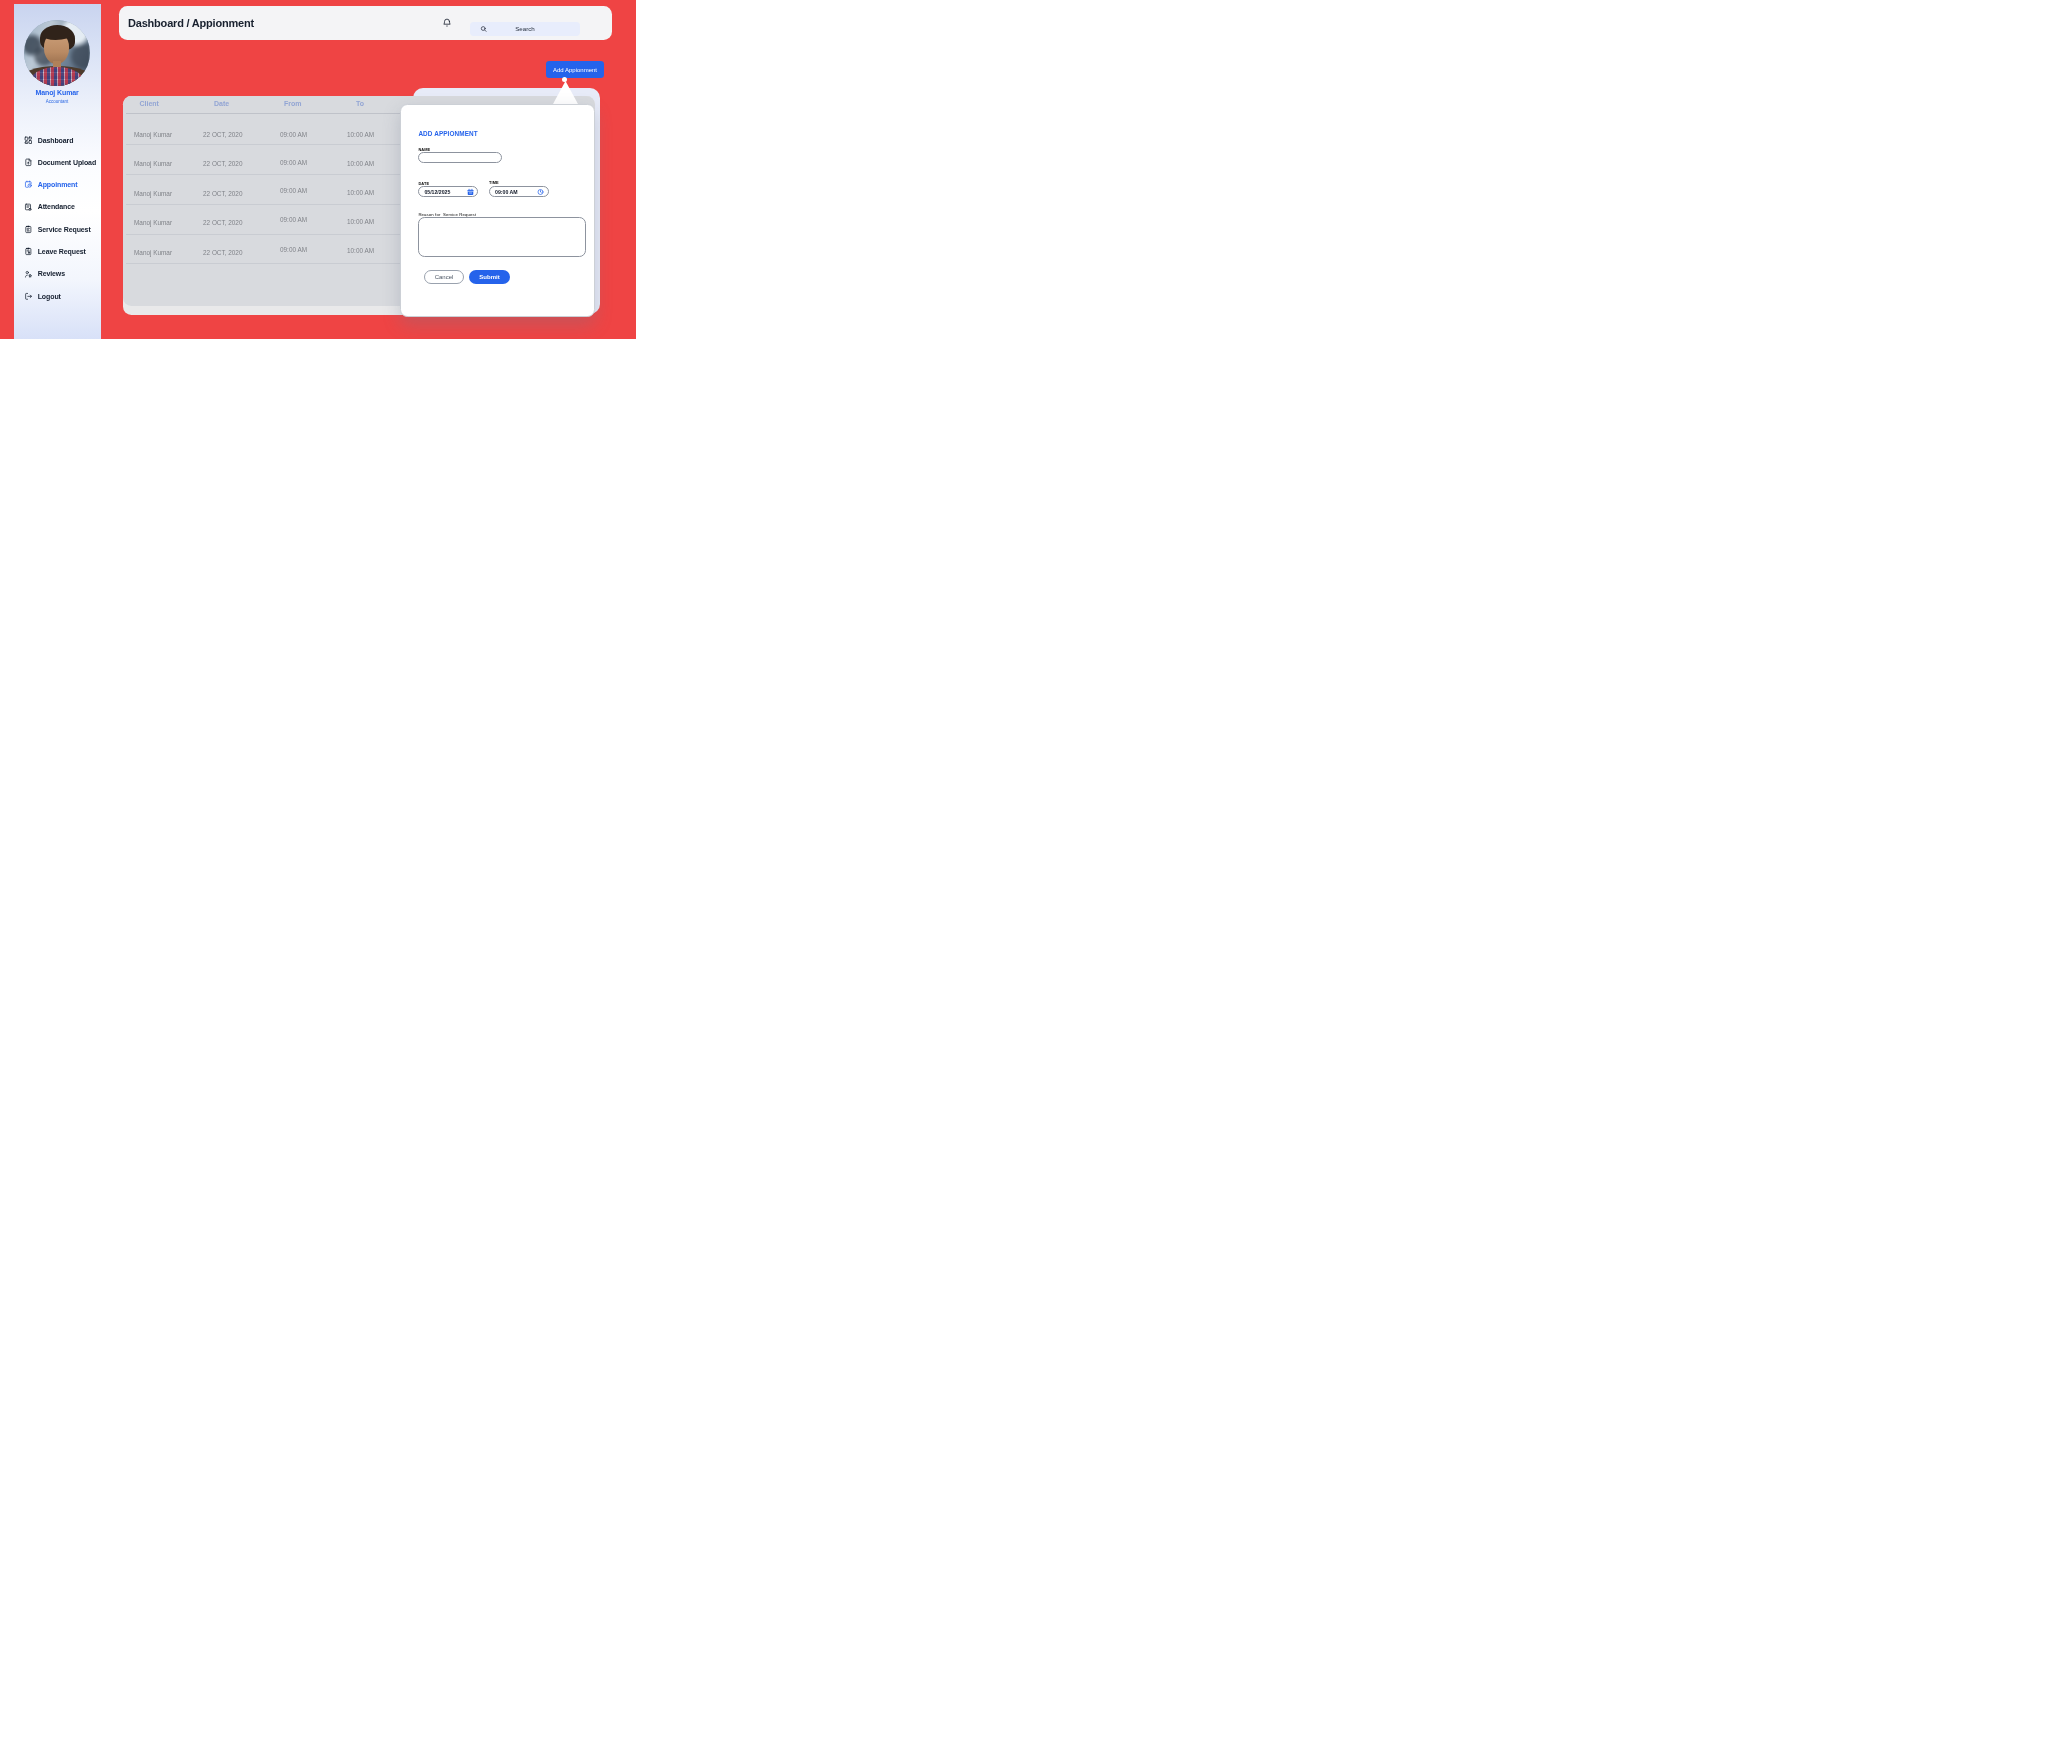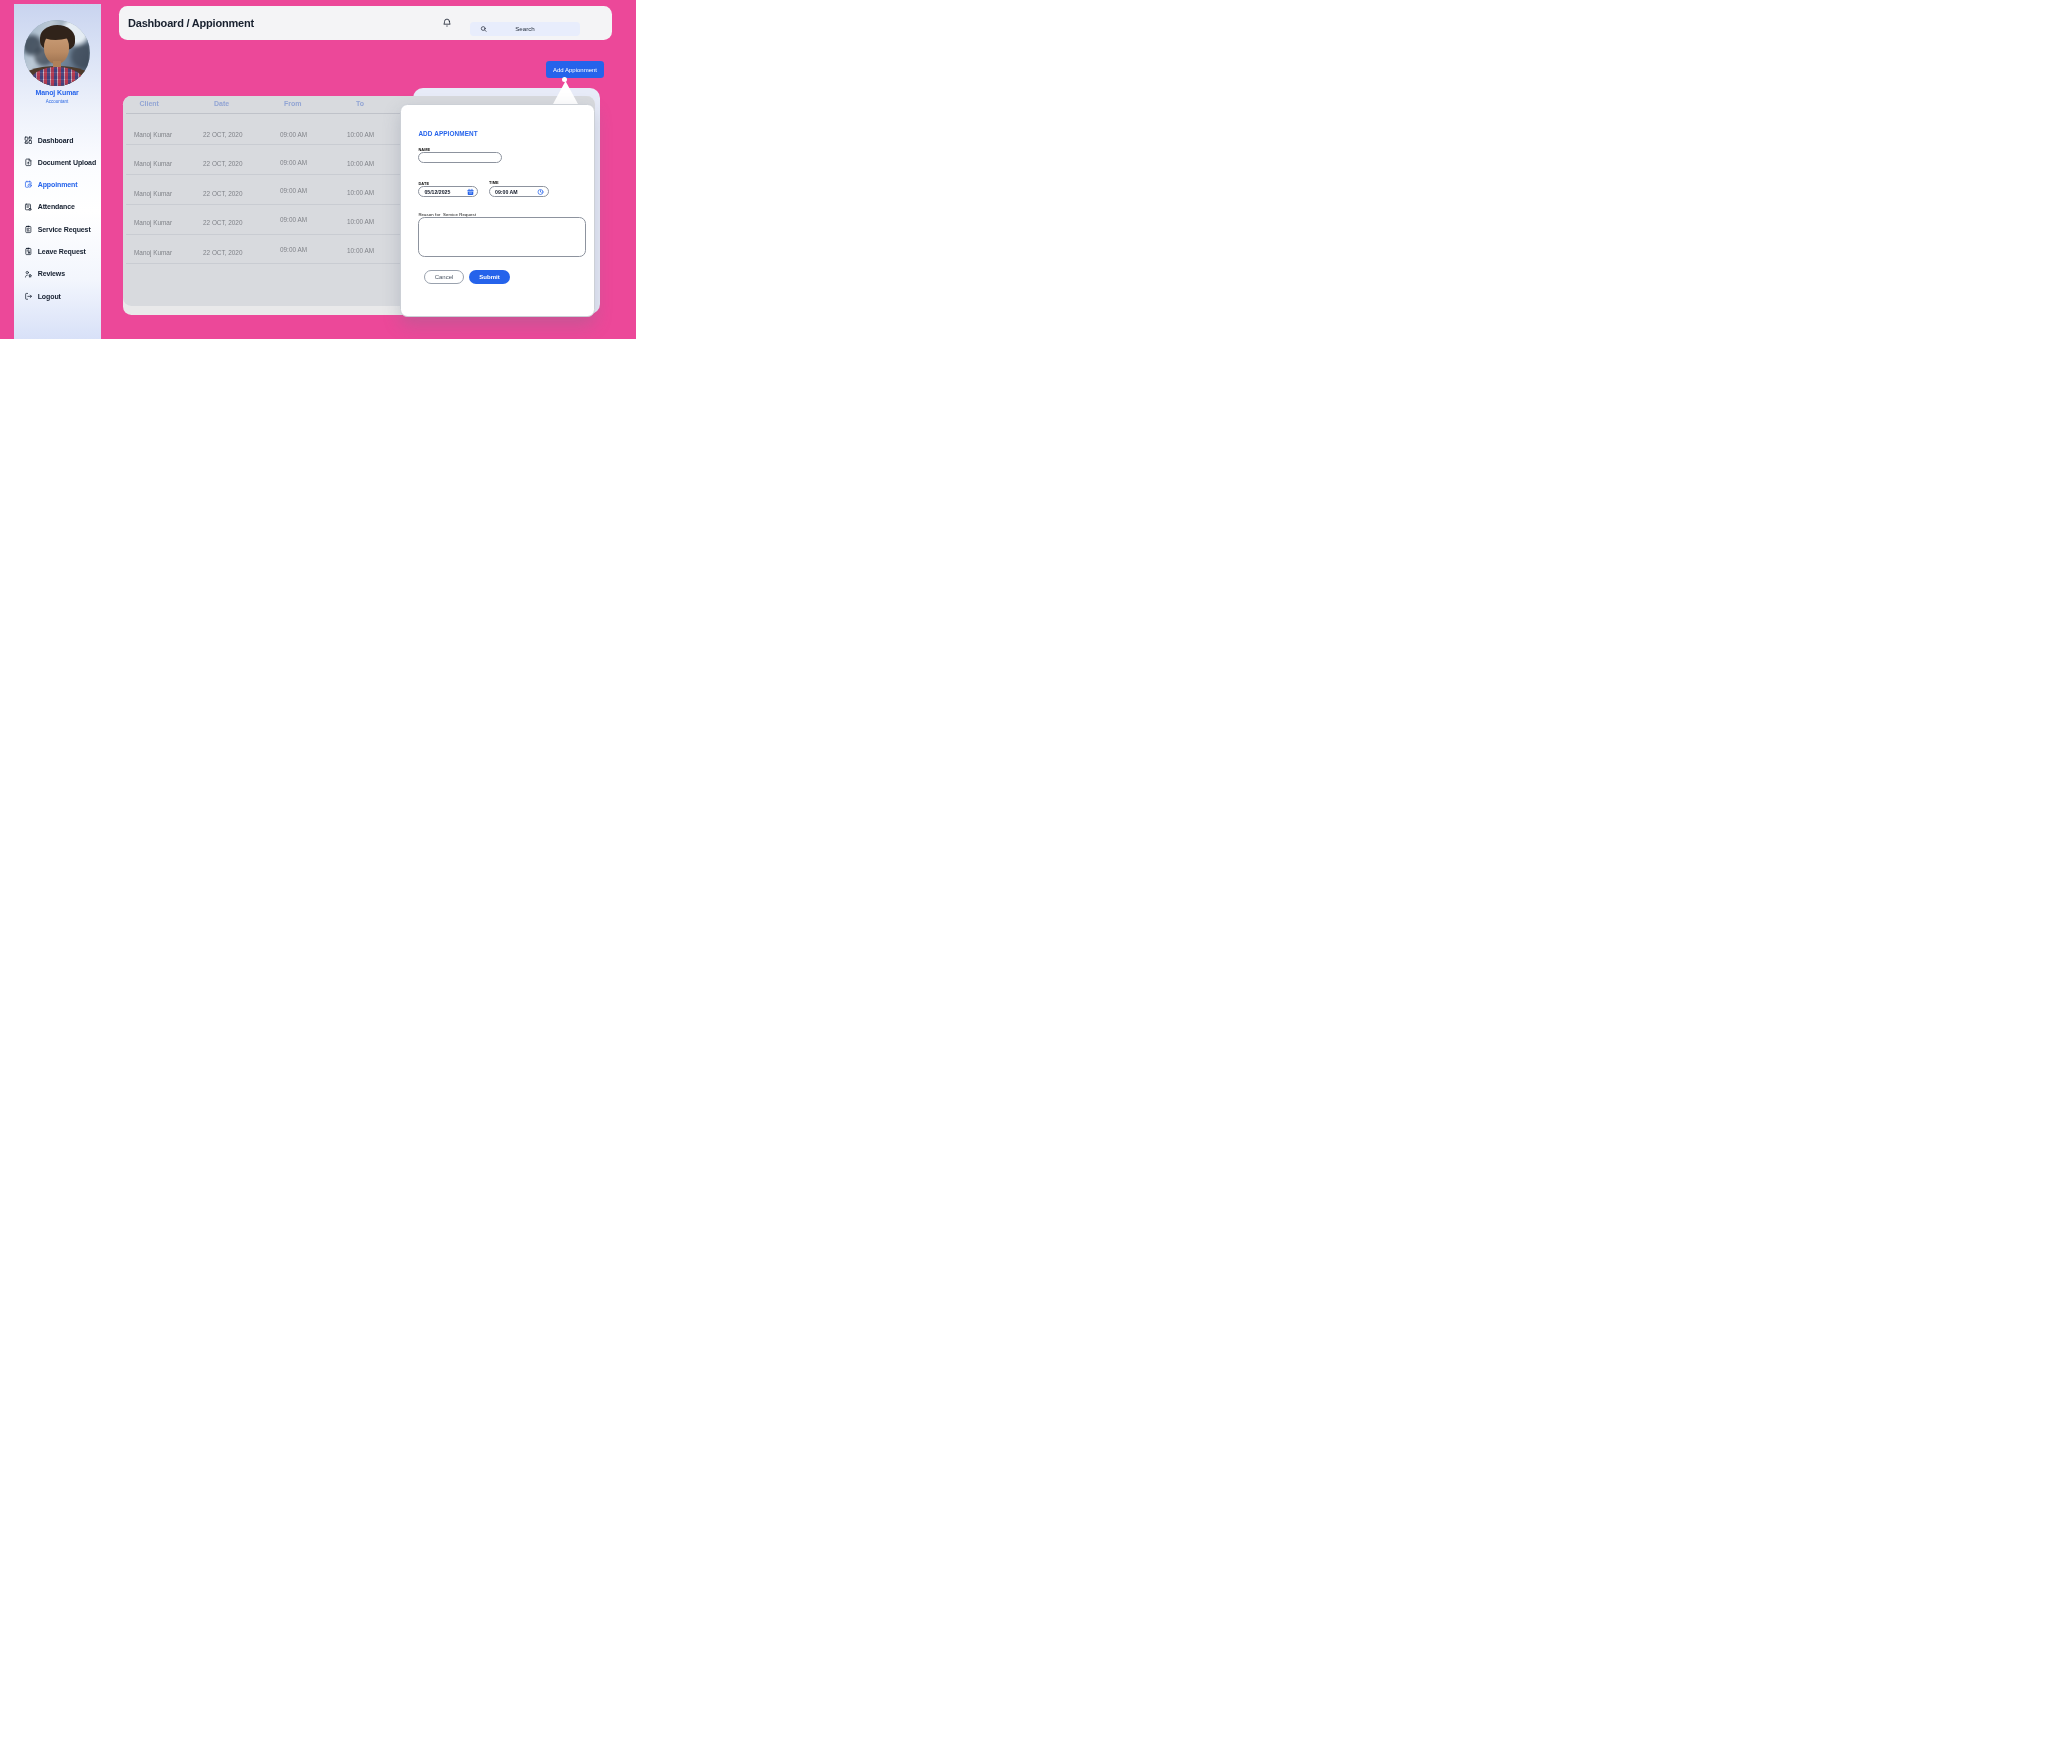--- a/index.html
+++ b/index.html
@@ -5,21 +5,21 @@
   :root{
     --accent:#2563eb;
     --nav-dark:#141e2e;
     --dim-card:#d8dade;
     --dim-strip:#e9e9ea;
     --lavender:#e7ebf8;
   }
   *{margin:0;padding:0;box-sizing:border-box;}
   html,body{width:636px;height:339px;background:#ffffff;overflow:hidden;
     font-family:"Liberation Sans","DejaVu Sans",sans-serif;}
-  .page{position:relative;width:636px;height:339px;background:#ec4899;}
+  .page{position:relative;width:636px;height:339px;background:#ef4444;}
 
   
   .sidebar{position:absolute;left:13.6px;top:4.1px;width:87px;height:335px;
     background:linear-gradient(180deg,#c9d4ef 0%,#dce4f6 16%,#eef2fb 32%,#fbfcff 48%,#ffffff 62%,#f3f6fd 82%,#d8e1f8 100%);}
   .avatar{position:absolute;left:10.3px;top:15.7px;width:66px;height:66px;border-radius:50%;
     overflow:hidden;background:#8fa3b8;}
   .av-bg{position:absolute;inset:0;
     background:
       radial-gradient(circle at 78% 18%,rgba(235,242,248,.95) 0 14%,rgba(235,242,248,0) 22%),
       radial-gradient(circle at 12% 38%,rgba(40,52,66,.75) 0 10%,rgba(40,52,66,0) 18%),

